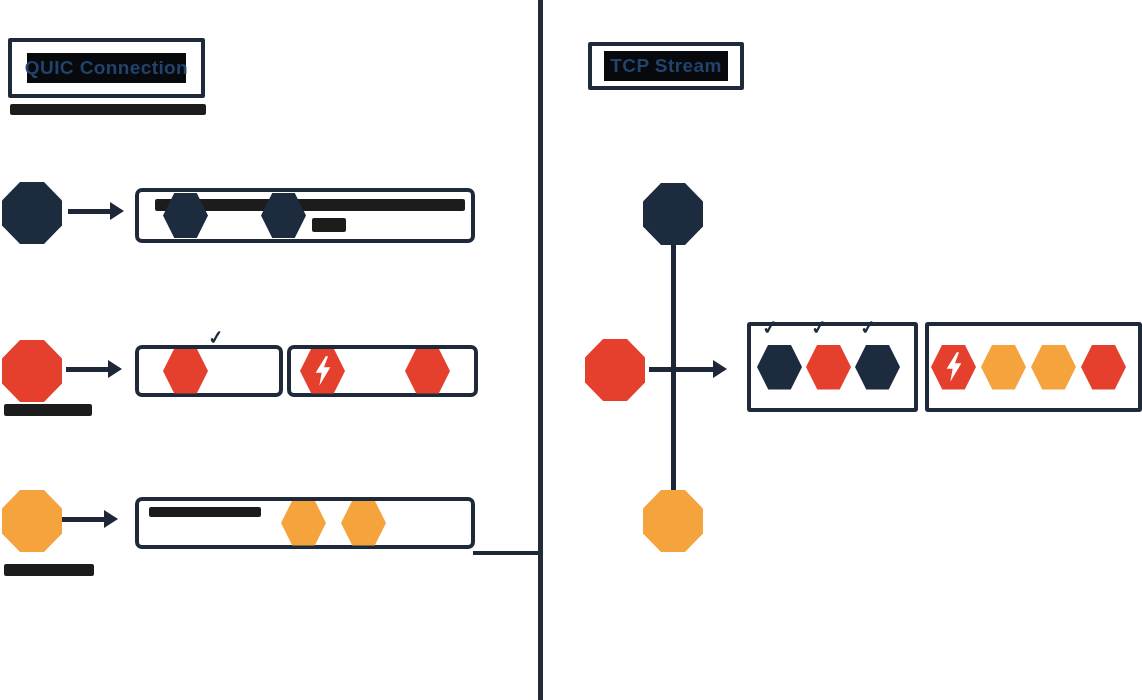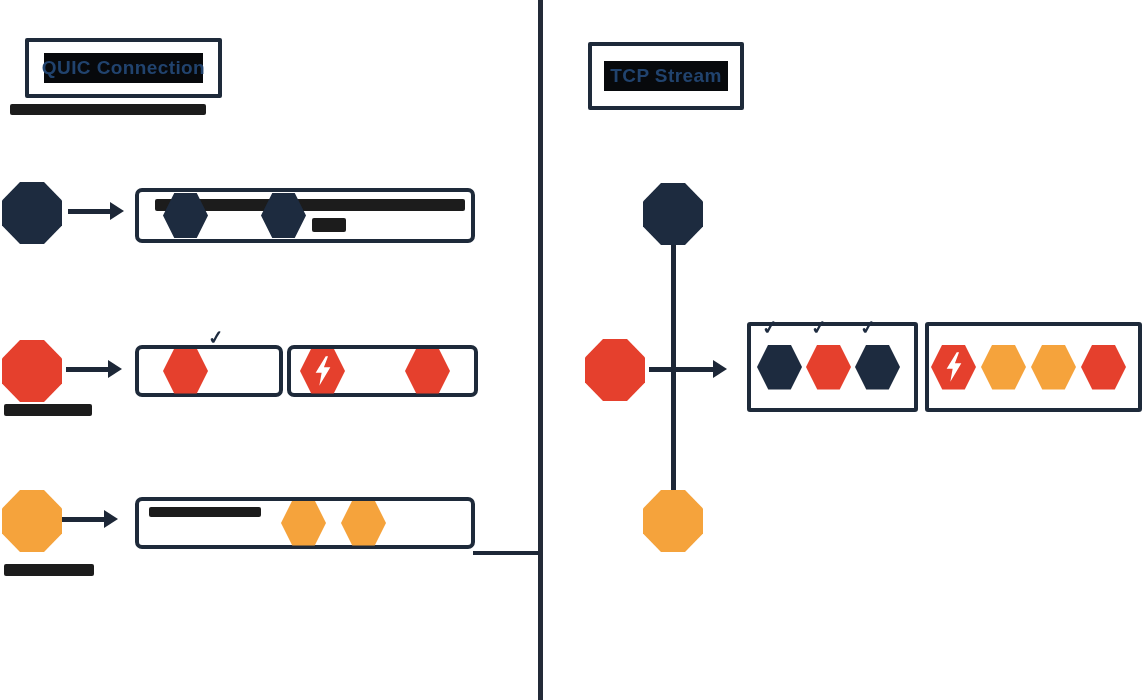--- a/index.html
+++ b/index.html
@@ -57,21 +57,21 @@
   
   .smudge{position:absolute;background:#0b0b0b;border-radius:2px;opacity:.93;z-index:0;}
 </style>
 </head>
 <body>
 
 <div class="canvas">
 
   <div class="abs divider" style="left:538px;top:0;width:5px;height:700px;"></div>
 
-  <div class="titlebox" style="left:25px;top:38px;width:197px;height:60px;">
+  <div class="titlebox" style="left:8px;top:38px;width:197px;height:60px;">
     <div class="titlebar">QUIC Connection</div>
   </div>
   <div class="smudge" style="left:10px;top:104px;width:196px;height:11px;"></div>
 
   <div class="abs oct navy" style="left:2px;top:182px;"></div>
   <div class="arrow" style="left:68px;top:209px;width:42px;"></div>
   <div class="pbox" style="left:135px;top:188px;width:340px;height:55px;padding-left:24px;gap:53px;">
     <div class="smudge" style="left:16px;top:7px;width:310px;height:12px;"></div>
     <div class="smudge" style="left:173px;top:26px;width:34px;height:14px;"></div>
   <div class="hexwrap">
@@ -111,21 +111,21 @@
     <div class="smudge" style="left:10px;top:6px;width:112px;height:10px;"></div>
   <div class="hexwrap">
         <div class="hex orange"></div>
       </div>
       <div class="hexwrap">
         <div class="hex orange"></div>
       </div>
     </div>
   <div class="abs connector" style="left:473px;top:551px;width:66px;height:4px;"></div>
 
-  <div class="titlebox" style="left:588px;top:42px;width:156px;height:68px;">
+  <div class="titlebox" style="left:588px;top:42px;width:156px;height:48px;">
     <div class="titlebar">TCP Stream</div>
   </div>
 
   <div class="abs connector" style="left:671px;top:240px;width:5px;height:255px;"></div>
 
   <div class="abs oct navy" style="left:643px;top:183px;"></div>
   <div class="abs oct red" style="left:585px;top:339px;"></div>
   <div class="abs oct orange" style="left:643px;top:490px;"></div>
 
   <div class="arrow" style="left:649px;top:367px;width:64px;"></div>

